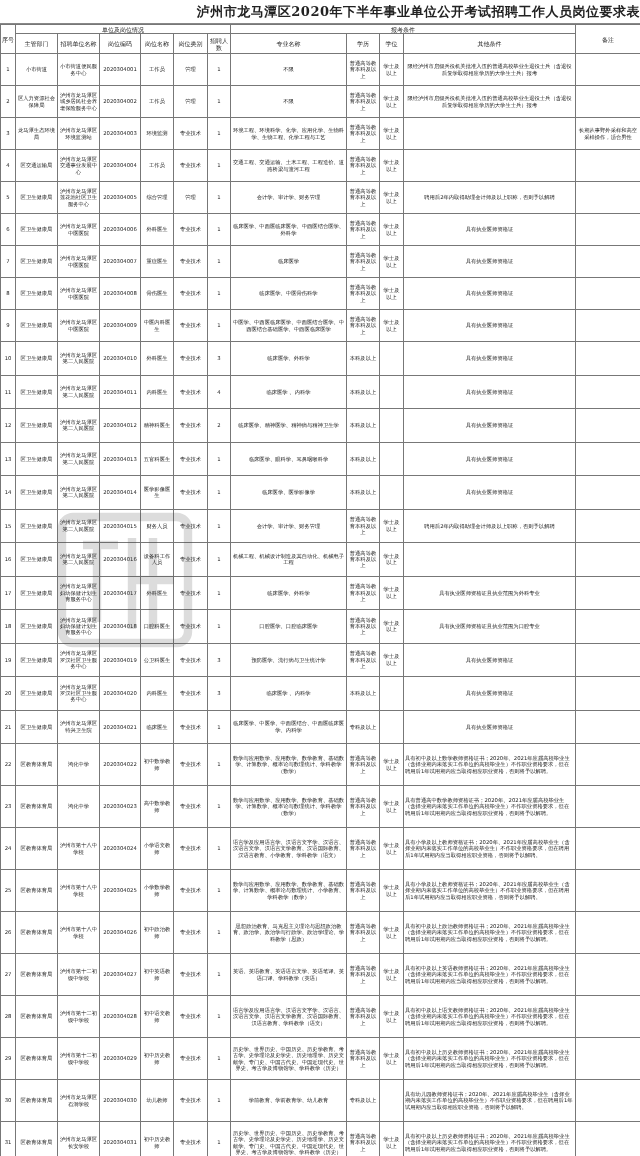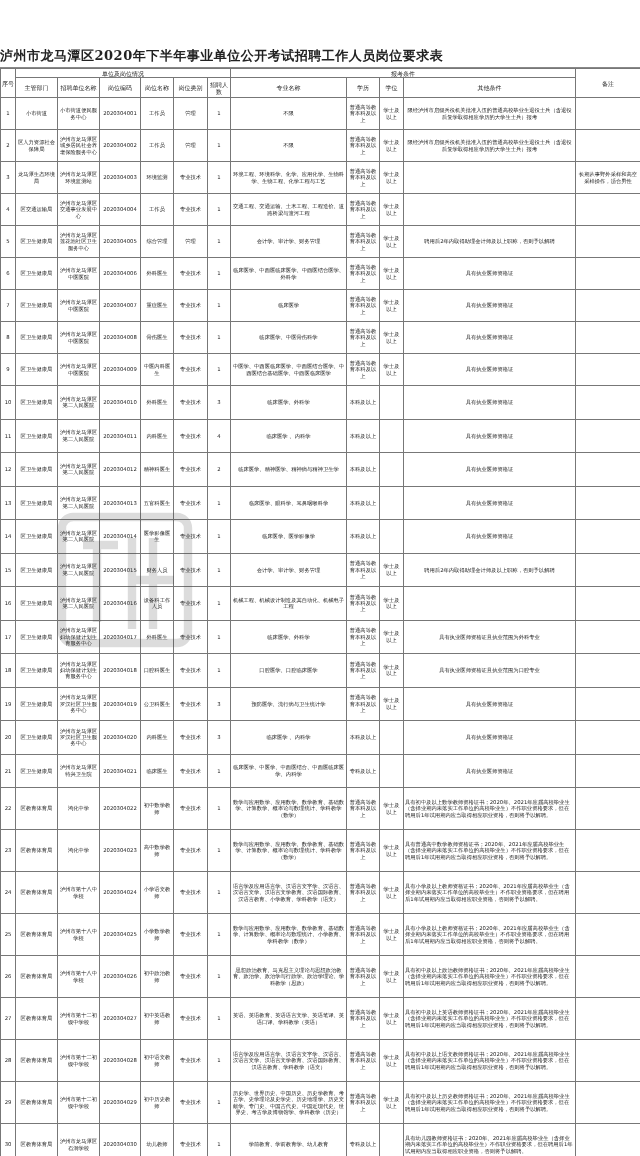--- a/index.html
+++ b/index.html
@@ -1,17 +1,17 @@
 <!DOCTYPE html>
 <html><head>
 <meta charset="utf-8">
 <style>
   html, body { margin:0; padding:0; background:#fff; }
   body { width:640px; height:1156px; overflow:hidden; font-family:"DejaVu Sans", sans-serif; color:#222; }
-  .title { height:23px; line-height:23px; text-align:left; font-family:"DejaVu Serif", serif; font-weight:bold; font-size:13px; letter-spacing:0.5px; border-bottom:1px solid #888;margin-top:44px; }
+  .title { height:23px; line-height:23px; text-align:right; font-family:"DejaVu Serif", serif; font-weight:bold; font-size:13px; letter-spacing:0.5px; border-bottom:1px solid #888; }
   table { border-collapse:collapse; table-layout:fixed; width:640px; }
   td, th { border:1px solid #777; font-size:5.3px; line-height:6.4px; text-align:center; vertical-align:middle; padding:0 1px; font-weight:normal; overflow:hidden; word-break:break-all; }
   th { font-size:6px; line-height:7px; }
   .grp { height:9px; }
   .hdr { height:20px; }
   .r { height:33.5px; }
   .r.sm { height:32px; }
   .r.big { height:42px; }
   .left { text-align:left; }
   .watermark { position:absolute; left:55px; top:510px; width:140px; height:140px; opacity:0.18; pointer-events:none; }

